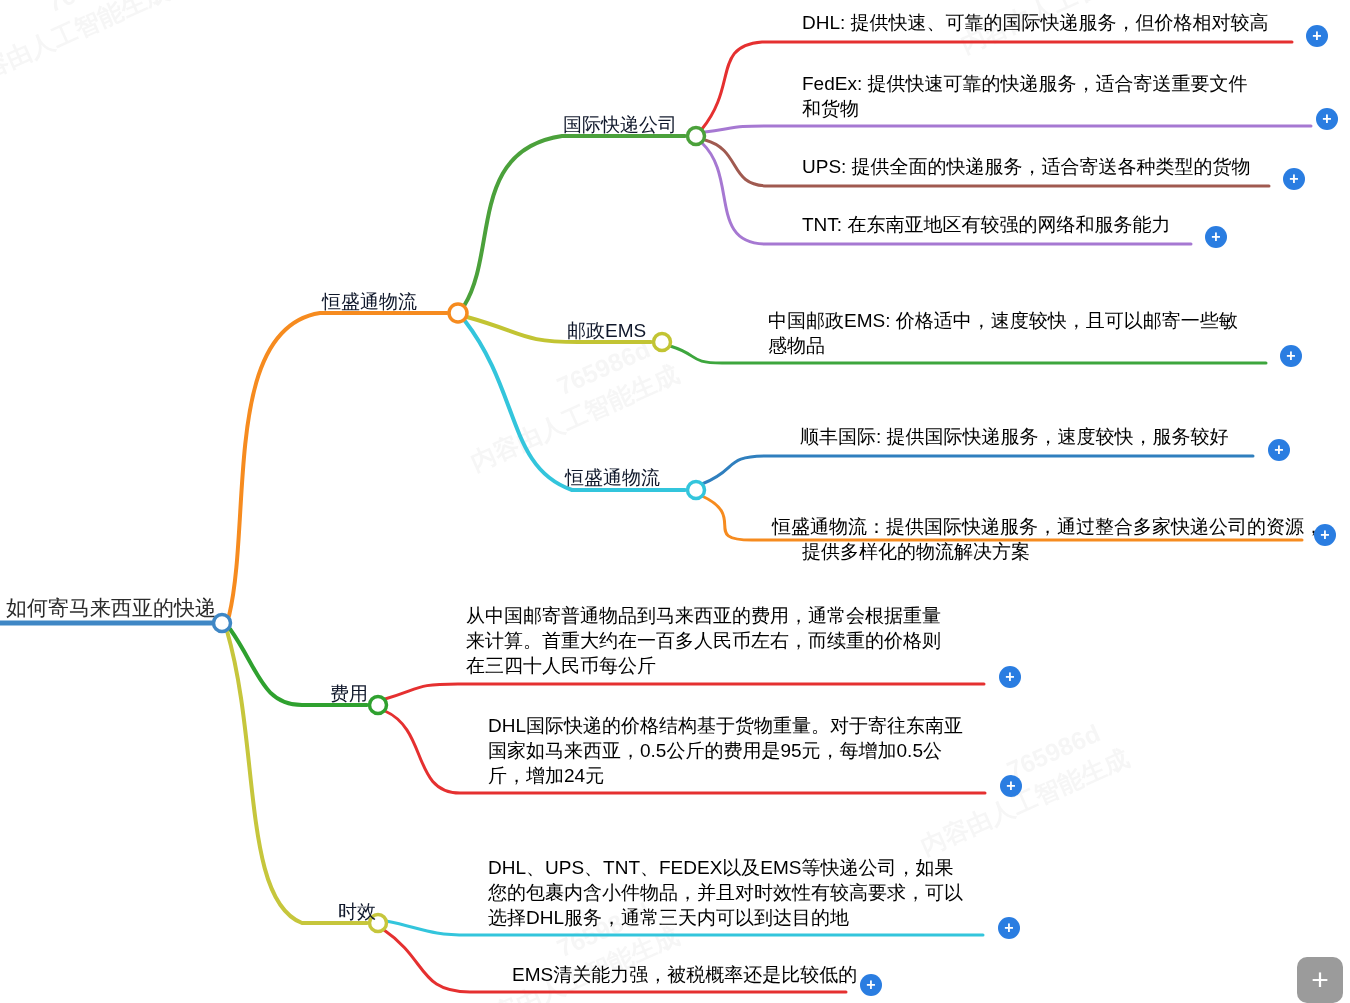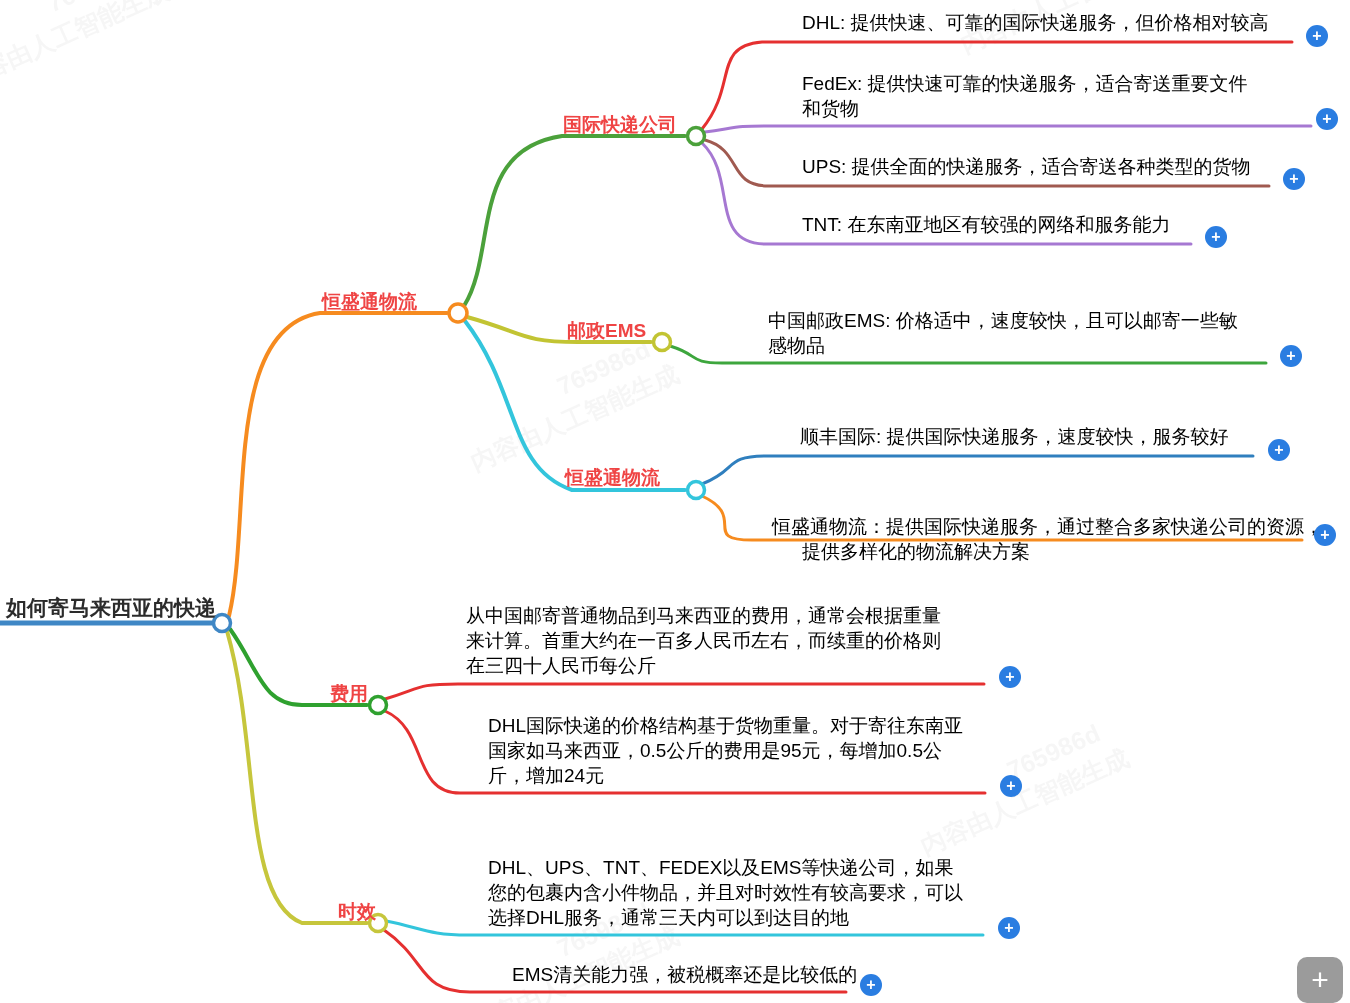--- a/index.html
+++ b/index.html
@@ -6,23 +6,23 @@
   body{
     position:relative;
     width:1350px;height:1003px;
     background:#ffffff;
     overflow:hidden;
     font-family:"Liberation Sans","DejaVu Sans",sans-serif;
   }
   .abs{position:absolute;}
   svg.edges{position:absolute;left:0;top:0;pointer-events:none;}
   .branch-label{
-    font-size:19px;font-weight:bold;color:#ef4444;white-space:nowrap;
+    font-size:19px;font-weight:normal;color:#0f172a;white-space:nowrap;
   }
-  .root-label{font-size:21px;font-weight:bold;color:#2b2b2b;white-space:nowrap;}
+  .root-label{font-size:21px;font-weight:normal;color:#2b2b2b;white-space:nowrap;}
   .leaf{
     font-size:19px;line-height:25px;color:#000000;
   }
   .leaf.hang{padding-left:30px;text-indent:-30px;margin-top:28px;}
   .plus-btn{
     position:absolute;width:22px;height:22px;border-radius:50%;
     background:#2a7de1;color:#ffffff;
     display:flex;align-items:center;justify-content:center;
     font-size:16px;font-weight:bold;line-height:1;cursor:pointer;
     user-select:none;

